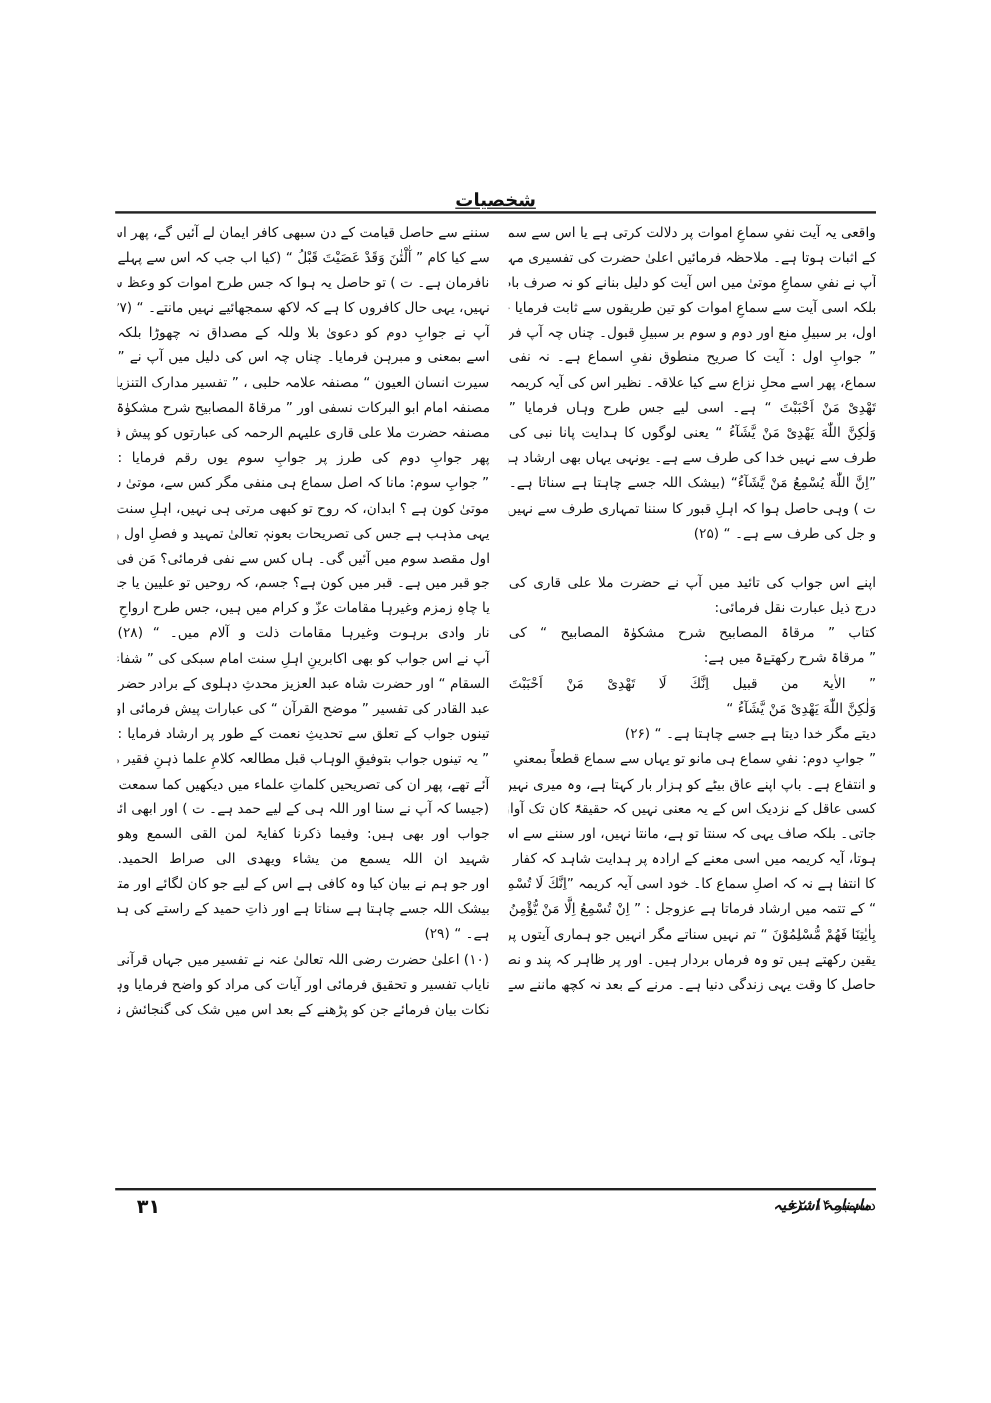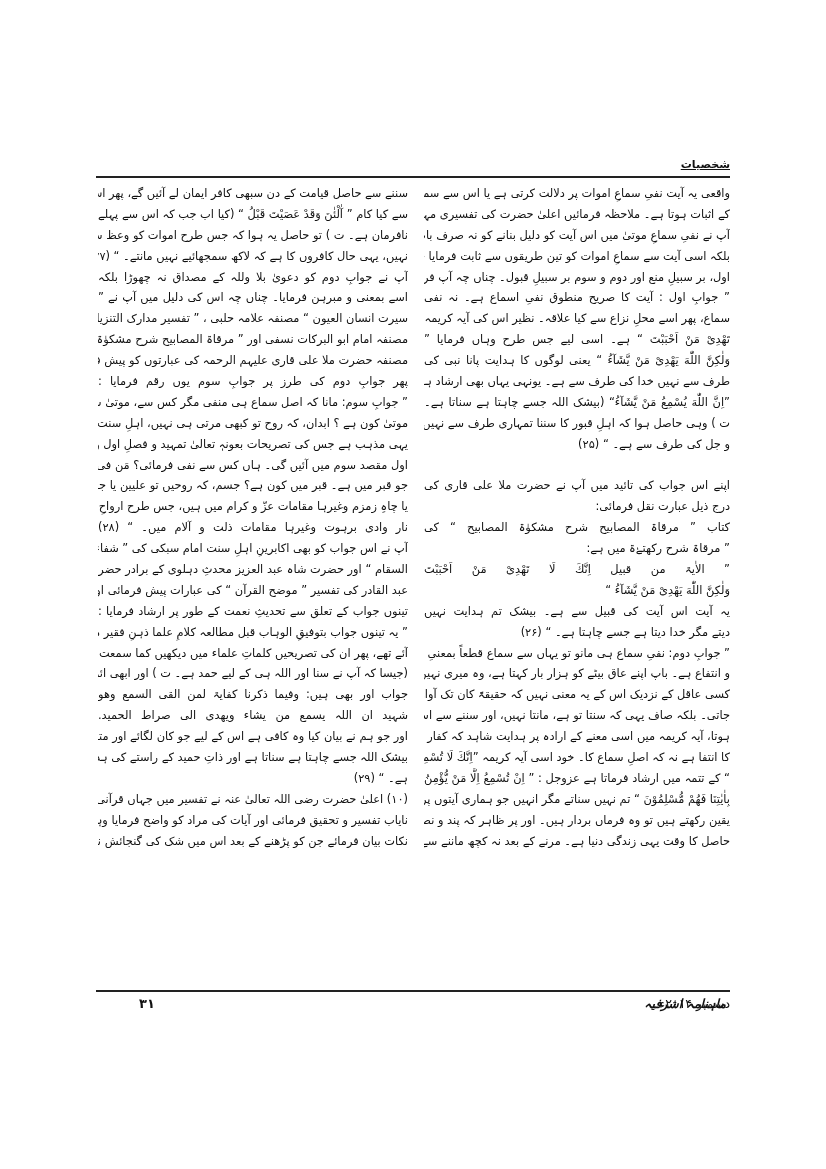--- a/index.html
+++ b/index.html
@@ -1,29 +1,29 @@
 <!DOCTYPE html>
 <html><head>
 <meta charset="utf-8">
 <style>
   html, body { margin:0; padding:0; background:#ffffff; }
   body { width:826px; height:1169px; position:relative; overflow:hidden; font-family:"DejaVu Sans", sans-serif; color:#111; }
   .page-header { position:absolute; left:96px; top:160px; width:634px; height:18px; }
-  .section-title { position:absolute; left:0; right:0; top:-2px; font-weight:bold; font-size:11px; direction:rtl; text-decoration:underline; }
+  .section-title { position:absolute; left:0; right:0; top:-2px; text-align:center; font-weight:bold; font-size:15px; direction:rtl; text-decoration:underline; }
   .header-rule { position:absolute; left:0; right:0; top:16px; height:2px; background:#222; }
   .col { position:absolute; top:183px; direction:rtl; text-align:justify; font-size:11.4px; line-height:20.9px; }
   .col.right { left:424px; width:306px; }
   .col.left { left:98px; width:310px; }
   .line { display:block; white-space:nowrap; overflow:hidden; text-align-last:justify; height:20.9px; }
   .line.short { text-align-last:right; }
   .footer-rule { position:absolute; left:96px; width:634px; top:990px; height:2px; background:#222; }
   .footer { position:absolute; left:96px; width:634px; top:996px; height:22px; font-size:12.5px; }
   .footer .mag { position:absolute; right:4px; top:0; direction:rtl; font-weight:bold;font-style:italic; }
   .footer .date { position:absolute; left:0; right:0; text-align:right; top:0; direction:rtl; }
-  .footer .pno { position:absolute; left:18px; top:0; font-weight:bold; font-size:13px;margin-left:25px; }
+  .footer .pno { position:absolute; left:18px; top:0; font-weight:bold; font-size:16px; }
 </style>
 </head>
 <body>
 
 <div class="page-header">
   <div class="section-title">شخصیات</div>
   <div class="header-rule"></div>
 </div>
 
 <div class="col right" id="rightcol">
@@ -40,21 +40,20 @@
     <span class="line">”اِنَّ اللّٰهَ یُسْمِعُ مَنْ یَّشَآءُ“ (بیشک اللہ جسے چاہتا ہے سناتا ہے۔</span>
     <span class="line">ت ) وہی حاصل ہوا کہ اہلِ قبور کا سننا تمہاری طرف سے نہیں اللہ عز</span>
     <span class="line short">و جل کی طرف سے ہے۔ “ (۲۵)</span>
     <span class="line short"></span>
     <span class="line">اپنے اس جواب کی تائید میں آپ نے حضرت ملا علی قاری کی</span>
     <span class="line short">درج ذیل عبارت نقل فرمائی:</span>
     <span class="line">کتاب ” مرقاۃ المصابیح شرح مشکوٰۃ المصابیح “ کی</span>
     <span class="line short">” مرقاۃ شرح رکھتےٰۃ میں ہے:</span>
     <span class="line">” الاٰیۃ من قبیل اِنَّكَ لَا تَهْدِیْ مَنْ اَحْبَبْتَ</span>
     <span class="line short">وَلٰكِنَّ اللّٰهَ یَهْدِیْ مَنْ یَّشَآءُ “</span>
-    <span class="line">یہ آیت اس آیت کی قبیل سے ہے۔ بیشک تم ہدایت نہیں</span>
     <span class="line short">دیتے مگر خدا دیتا ہے جسے چاہتا ہے۔ “ (۲۶)</span>
     <span class="line">” جوابِ دوم: نفیِ سماع ہی مانو تو یہاں سے سماع قطعاً بمعنیِ سمعِ قبول</span>
     <span class="line">و انتفاع ہے۔ باپ اپنے عاق بیٹے کو ہزار بار کہتا ہے، وہ میری نہیں سنتا۔</span>
     <span class="line">کسی عاقل کے نزدیک اس کے یہ معنی نہیں کہ حقیقۃً کان تک آواز نہیں</span>
     <span class="line">جاتی۔ بلکہ صاف یہی کہ سنتا تو ہے، مانتا نہیں، اور سننے سے اسے نفع نہیں</span>
     <span class="line">ہوتا، آیہ کریمہ میں اسی معنے کے ارادہ پر ہدایت شاہد کہ کفار سے انتفاع ہی</span>
     <span class="line">کا انتفا ہے نہ کہ اصلِ سماع کا۔ خود اسی آیہ کریمہ ”اِنَّكَ لَا تُسْمِعُ الْمَوْتٰى</span>
     <span class="line">“ کے تتمہ میں ارشاد فرماتا ہے عزوجل : ” اِنْ تُسْمِعُ اِلَّا مَنْ یُّؤْمِنُ</span>
     <span class="line">بِاٰیٰتِنَا فَهُمْ مُّسْلِمُوْنَ “ تم نہیں سناتے مگر انہیں جو ہماری آیتوں پر</span>
     <span class="line">یقین رکھتے ہیں تو وہ فرماں بردار ہیں۔ اور پر ظاہر کہ پند و نصیحت سے نفع</span>

